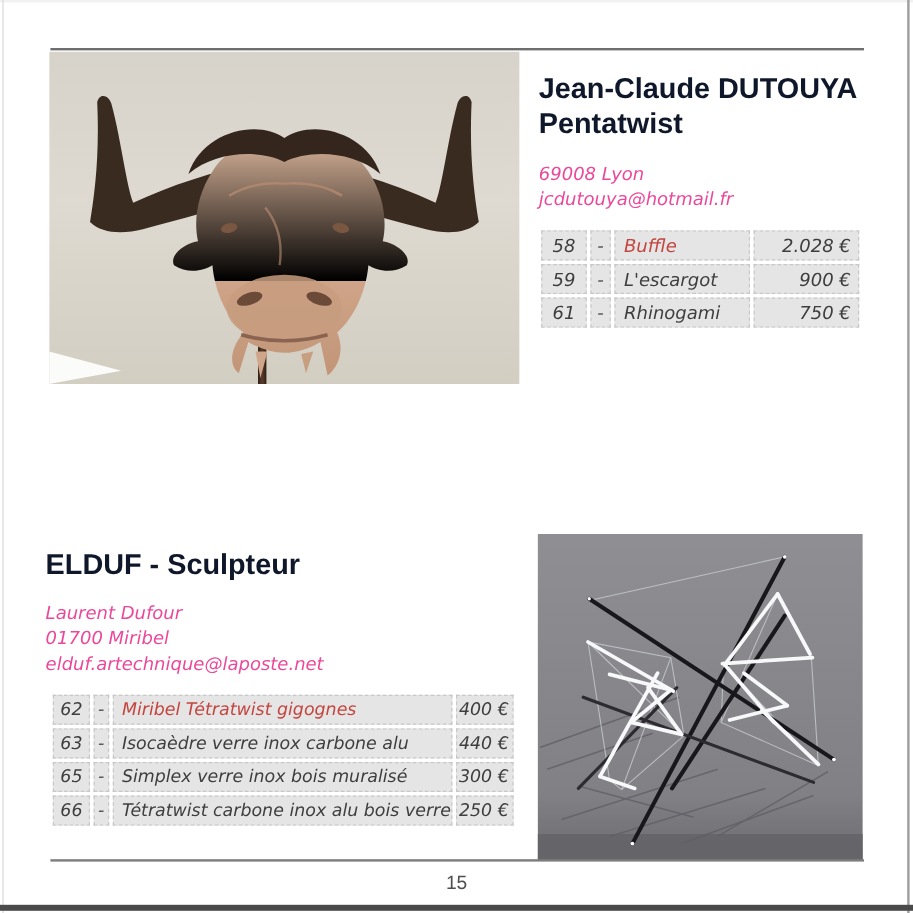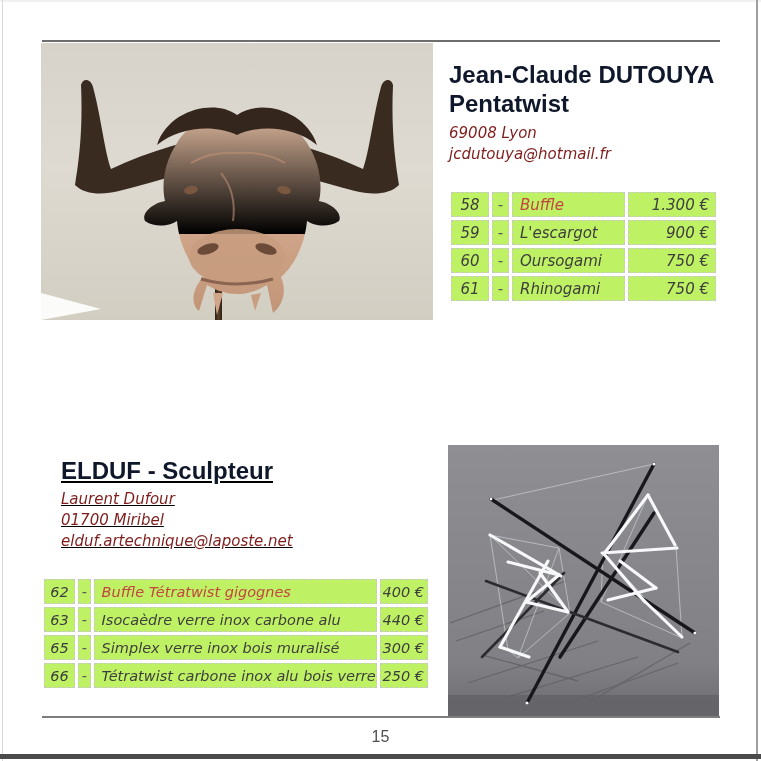--- a/index.html
+++ b/index.html
@@ -17,30 +17,30 @@
 
   .photo{position:absolute;}
   .photo-buffalo{left:41px;top:43px;width:392px;height:277px;}
   .photo-sculpture{left:448px;top:445px;width:271px;height:272px;}
 
   .artist-head{position:absolute;}
   .artist-head .name,.artist-head .subtitle{
     font-weight:bold;font-size:24px;line-height:1.22;color:#0f172a;letter-spacing:0;
   }
   .artist-head .contact{
-    margin-top:4px;font-style:italic;font-size:15px;line-height:1.4;color:#7f1d1d;
+    margin-top:16px;font-style:italic;font-size:15px;line-height:1.4;color:#ec4899;
     font-family:"DejaVu Sans",sans-serif;
   }
   .artist1-block{left:449px;top:60px;width:290px;}
-  .artist2-block{left:61px;top:456px;width:380px;text-decoration:underline;}
+  .artist2-block{left:38px;top:456px;width:380px;}
 
   .works{position:absolute;display:table;border-spacing:3px;
     font-family:"DejaVu Sans",sans-serif;font-style:italic;color:#3e3e3e;}
   .works .row{display:table-row;}
-  .works .cell{display:table-cell;vertical-align:middle;border:1px dashed #c8c8c8;height:23px;background:#bef264;}
+  .works .cell{display:table-cell;vertical-align:middle;border:1px dashed #c8c8c8;height:23px;background:#e5e5e5;}
   .works .c-num{text-align:center;}
   .works .c-sep{text-align:center;color:#5a5a5a;}
   .works .c-name{padding-left:7px;white-space:nowrap;}
   .works .c-price{text-align:right;padding-right:6px;white-space:nowrap;}
   .works .hl{color:#c4453f;margin-top:16px;}
   .works1{left:448px;top:189px;width:271px;font-size:15px;}
   .works1 .c-num{width:36px;}
   .works1 .c-sep{width:15px;}
   .works1 .c-price{width:80px;}
   .works2{left:41px;top:576px;width:390px;font-size:14.5px;}
@@ -120,33 +120,27 @@
       <div>69008 Lyon</div>
       <div>jcdutouya@hotmail.fr</div>
     </div>
   </div>
 
   <div class="works works1">
     <div class="row">
       <div class="cell c-num">58</div>
       <div class="cell c-sep">-</div>
       <div class="cell c-name hl">Buffle</div>
-      <div class="cell c-price">1.300 €</div>
+      <div class="cell c-price">2.028 €</div>
     </div>
     <div class="row">
       <div class="cell c-num">59</div>
       <div class="cell c-sep">-</div>
       <div class="cell c-name">L'escargot</div>
       <div class="cell c-price">900 €</div>
-    </div>
-    <div class="row">
-      <div class="cell c-num">60</div>
-      <div class="cell c-sep">-</div>
-      <div class="cell c-name">Oursogami</div>
-      <div class="cell c-price">750 €</div>
     </div>
     <div class="row">
       <div class="cell c-num">61</div>
       <div class="cell c-sep">-</div>
       <div class="cell c-name">Rhinogami</div>
       <div class="cell c-price">750 €</div>
     </div>
   </div>
 
   <div class="artist-head artist2-block">
@@ -155,21 +149,21 @@
       <div>Laurent Dufour</div>
       <div>01700 Miribel</div>
       <div>elduf.artechnique@laposte.net</div>
     </div>
   </div>
 
   <div class="works works2">
     <div class="row">
       <div class="cell c-num">62</div>
       <div class="cell c-sep">-</div>
-      <div class="cell c-name hl">Buffle Tétratwist gigognes</div>
+      <div class="cell c-name hl">Miribel Tétratwist gigognes</div>
       <div class="cell c-price">400 €</div>
     </div>
     <div class="row">
       <div class="cell c-num">63</div>
       <div class="cell c-sep">-</div>
       <div class="cell c-name">Isocaèdre verre inox carbone alu</div>
       <div class="cell c-price">440 €</div>
     </div>
     <div class="row">
       <div class="cell c-num">65</div>

